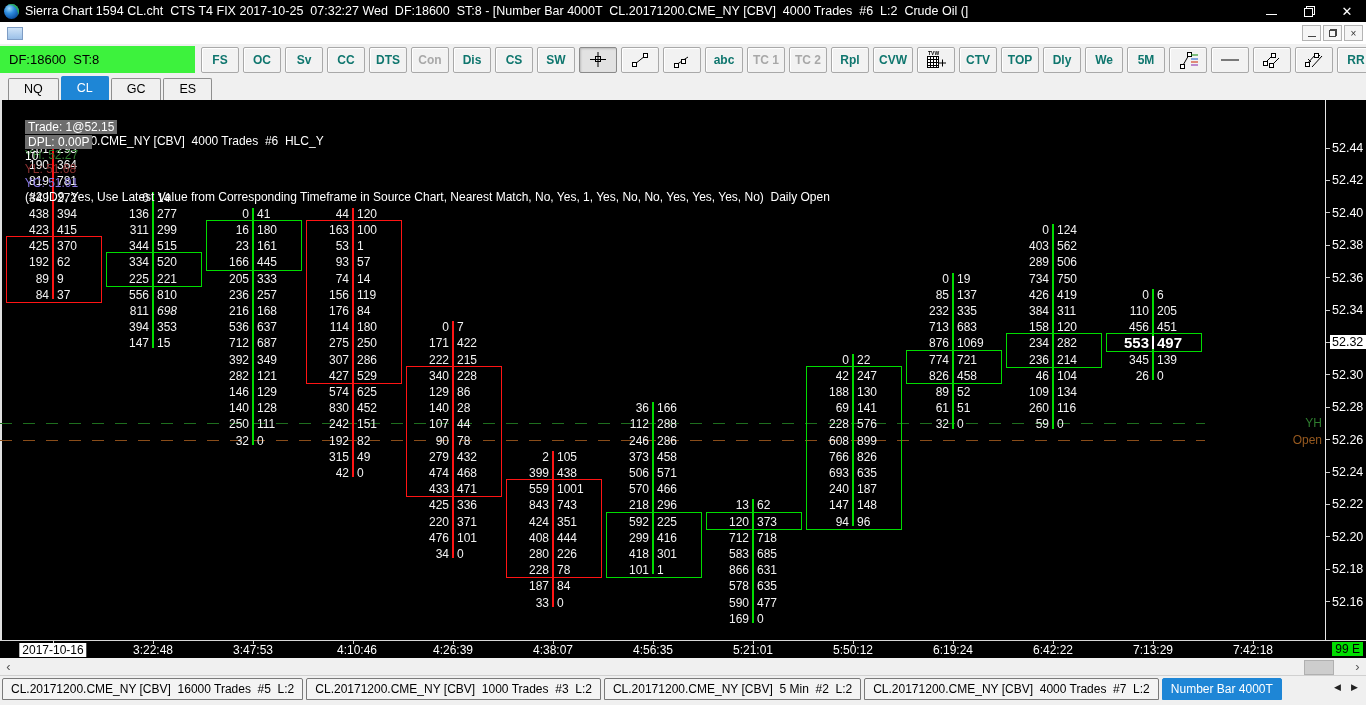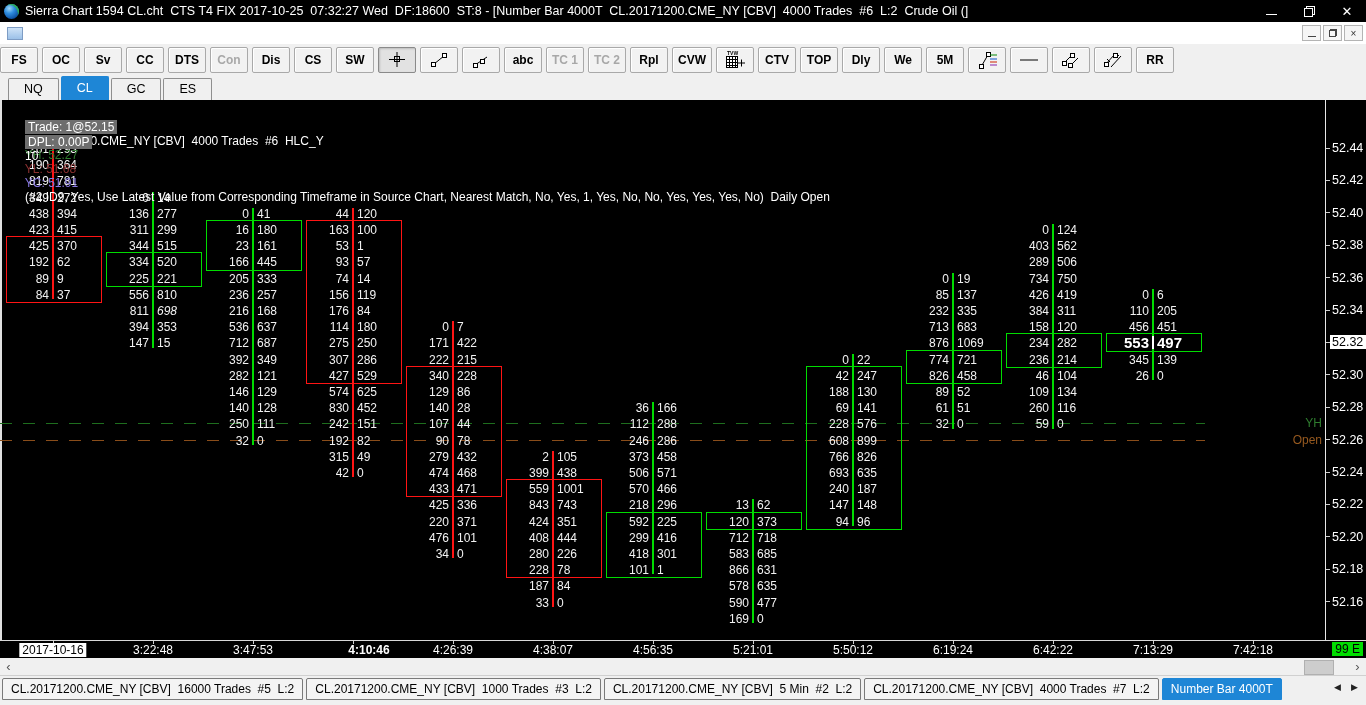--- a/index.html
+++ b/index.html
@@ -29,21 +29,21 @@
   .mrestore::before{content:"";position:absolute;right:0;top:0;width:5px;height:5px;border:1px solid #444;}
   .mrestore::after{content:"";position:absolute;left:0;bottom:0;width:5px;height:5px;border:1px solid #444;background:#f5f5f5;}
   .mmin{display:inline-block;width:8px;height:1px;border-bottom:1px solid #444;margin-top:5px;}
 
   
   #toolbar{top:44px;left:0;width:1366px;height:31px;background:#f0f0f0;display:flex;align-items:center;border-bottom:1px solid #dadada;}
   #status-box{width:186px;height:27px;background:#3df23d;color:#000;font-size:13px;line-height:27px;
               padding-left:9px;white-space:pre;flex:none;margin-right:6px;}
   .tbtn{height:24px;min-width:26px;padding:0 5px;margin-right:4px;background:#f2f2f2;border:1px solid #a9a9a9;
         border-radius:2px;box-shadow:inset 1px 1px 0 #fff;display:flex;align-items:center;justify-content:center;
-        font-size:12px;font-weight:700;color:#000000;white-space:pre;flex:none;}
+        font-size:12px;font-weight:700;color:#0f766e;white-space:pre;flex:none;}
   .tbtn.disabled{color:#a8a8a8;font-weight:700;}
   .tbtn.pressed{background:#e2e2e2;box-shadow:inset 1px 1px 2px #bbb;border-color:#8a8a8a;}
   .tbtn svg{display:block;}
 
   
   #tabrow{top:75px;left:0;width:1366px;height:25px;background:#f0f0f0;display:flex;align-items:flex-end;padding-left:8px;}
   .ctab{height:21px;line-height:21px;padding:0 15px;border:1px solid #8f8f8f;border-bottom:none;background:#f0f0f0;
         font-size:12.5px;color:#000;margin-right:2px;border-radius:2px 2px 0 0;}
   .ctab.active{background:#1e86d6;color:#fff;height:23px;line-height:23px;border-color:#1e86d6;}
 
@@ -113,20 +113,21 @@
           <span class="mmin"></span>
         </span>
       <span class="mwbtn">
           <span class="mrestore"></span>
         </span>
       <span class="mwbtn">×</span>
     </span>
   </div>
 
   <div id="toolbar" class="abs">
+    <div id="status-box">DF:18600  ST:8</div>
     <div id="toolbar-buttons" style="display:flex;align-items:center;">
         <div class="tbtn">FS</div>
         <div class="tbtn">OC</div>
         <div class="tbtn">Sv</div>
         <div class="tbtn">CC</div>
         <div class="tbtn">DTS</div>
         <div class="tbtn disabled">Con</div>
         <div class="tbtn">Dis</div>
         <div class="tbtn">CS</div>
         <div class="tbtn">SW</div>
@@ -563,21 +564,21 @@
 
   <div id="timeaxis" class="abs">
     <span id="axis-badge">99 E</span>
   <span class="ttick" style="left: 53px;"></span>
       <span class="tlabel hl" style="left: 53px;">2017-10-16</span>
       <span class="ttick" style="left: 153px;"></span>
       <span class="tlabel" style="left: 153px;">3:22:48</span>
       <span class="ttick" style="left: 253px;"></span>
       <span class="tlabel" style="left: 253px;">3:47:53</span>
       <span class="ttick" style="left: 353px;"></span>
-      <span class="tlabel" style="left: 369px; font-weight: bold;">4:10:46</span>
+      <span class="tlabel" style="left: 357px;">4:10:46</span>
       <span class="ttick" style="left: 453px;"></span>
       <span class="tlabel" style="left: 453px;">4:26:39</span>
       <span class="ttick" style="left: 553px;"></span>
       <span class="tlabel" style="left: 553px;">4:38:07</span>
       <span class="ttick" style="left: 653px;"></span>
       <span class="tlabel" style="left: 653px;">4:56:35</span>
       <span class="ttick" style="left: 753px;"></span>
       <span class="tlabel" style="left: 753px;">5:21:01</span>
       <span class="ttick" style="left: 853px;"></span>
       <span class="tlabel" style="left: 853px;">5:50:12</span>

